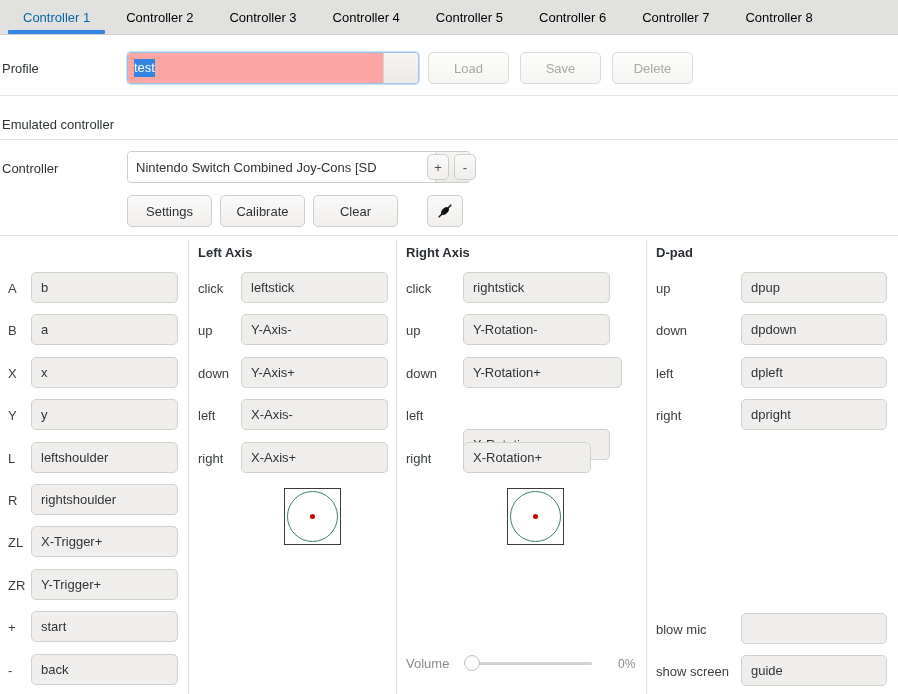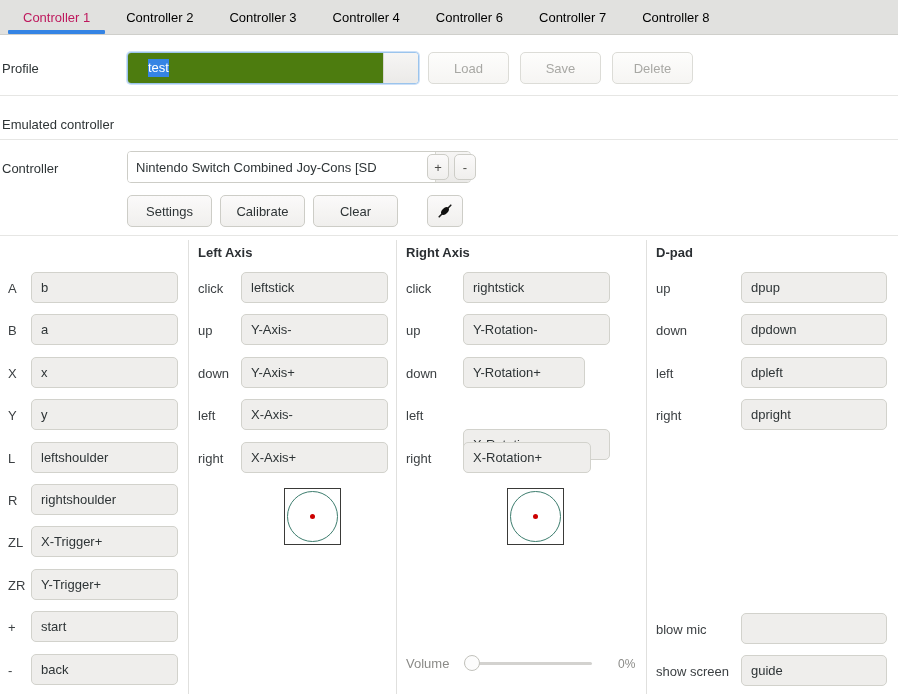--- a/index.html
+++ b/index.html
@@ -21,21 +21,21 @@
     border-bottom: 1px solid #cfcfcb;
     box-sizing: border-box;
   }
   .tabs { display: flex; height: 34px; align-items: stretch; padding-left: 5px; }
   .tab {
     display: flex; align-items: center; justify-content: center;
     padding: 0 18px; height: 34px; box-sizing: border-box;
     font-size: 13px; color: #000000; white-space: nowrap;
     position: relative; cursor: default;
   }
-  .tab.active { color: #be185d; text-align: right; }
+  .tab.active { color: #0369a1; text-align: right; }
   .tab.active::after {
     content: ""; position: absolute; left: 3px; right: 3px; bottom: 0;
     height: 4px; background: #3584e4; border-radius: 1px;
   }
   .hsep { position: absolute; left: 0; width: 898px; height: 1px; background: #e6e6e4; }
 
   .flabel { position: absolute; font-size: 13px; color: #2e3436; white-space: nowrap; }
 
   
   .combo {
@@ -55,22 +55,22 @@
   }
 
   
   .entry {
     position: absolute; height: 32px; box-sizing: border-box;
     display: flex; align-items: stretch;
     border: 1px solid #cdcdc7; border-radius: 4px; background: #fff; overflow: hidden;
   }
   .entry.focused { border-color: #9bc4ec; box-shadow: 0 0 0 1px rgba(53,132,228,.25); }
   .entry .eval {
-    flex: 1; display: flex; align-items: center; padding: 0 20px;
-    font-size: 13px; color: #2e3436; background: #4d7c0f; white-space: nowrap;
+    flex: 1; display: flex; align-items: center; padding: 0 6px;
+    font-size: 13px; color: #2e3436; background: #fca5a5; white-space: nowrap;
   }
   .entry .eval .sel {
     background: #3584e4; color: #ffffff; padding: 1px 0 2px 0;
   }
   .entry .earrow {
     width: 34px; background: linear-gradient(#f6f5f4, #ebeae8);
     border-left: 1px solid #d6d6d0;
   }
 
   
@@ -154,20 +154,23 @@
           <span>Controller 1</span>
         </div>
         <div class="tab">
           <span>Controller 2</span>
         </div>
         <div class="tab">
           <span>Controller 3</span>
         </div>
         <div class="tab">
           <span>Controller 4</span>
+        </div>
+        <div class="tab">
+          <span>Controller 5</span>
         </div>
         <div class="tab">
           <span>Controller 6</span>
         </div>
         <div class="tab">
           <span>Controller 7</span>
         </div>
         <div class="tab">
           <span>Controller 8</span>
         </div>
@@ -265,21 +268,21 @@
       <div class="dot" style="left: 50%; top: 50%;"></div>
     </div>
 
     <div class="sect-title" style="left:406px; top:9px;">Right Axis</div>
     <div id="col-rightaxis">
         <div class="rlabel" style="left: 406px; top: 45px;">click</div>
         <div class="field" style="left: 463px; top: 36px; width: 147px;">rightstick</div>
         <div class="rlabel" style="left: 406px; top: 87.4px;">up</div>
         <div class="field" style="left: 463px; top: 78.4px; width: 147px;">Y-Rotation-</div>
         <div class="rlabel" style="left: 406px; top: 129.8px;">down</div>
-        <div class="field" style="left: 463px; top: 120.8px; width: 122px;">Y-Rotation+</div>
+        <div class="field" style="left: 463px; top: 120.8px; width: 159px;">Y-Rotation+</div>
         <div class="rlabel" style="left: 406px; top: 172.2px;">left</div>
         <div class="field" style="left: 463px; top: 163.2px; width: 147px; margin-top: 30px;">X-Rotation-</div>
         <div class="rlabel" style="left: 406px; top: 214.6px;">right</div>
         <div class="field" style="left: 463px; top: 205.6px; width: 128px;">X-Rotation+</div>
       </div>
     <div class="stick" style="left:507px; top:252px;">
       <div class="circ"></div>
       <div class="dot" style="left: 50%; top: 50%;"></div>
     </div>
 

